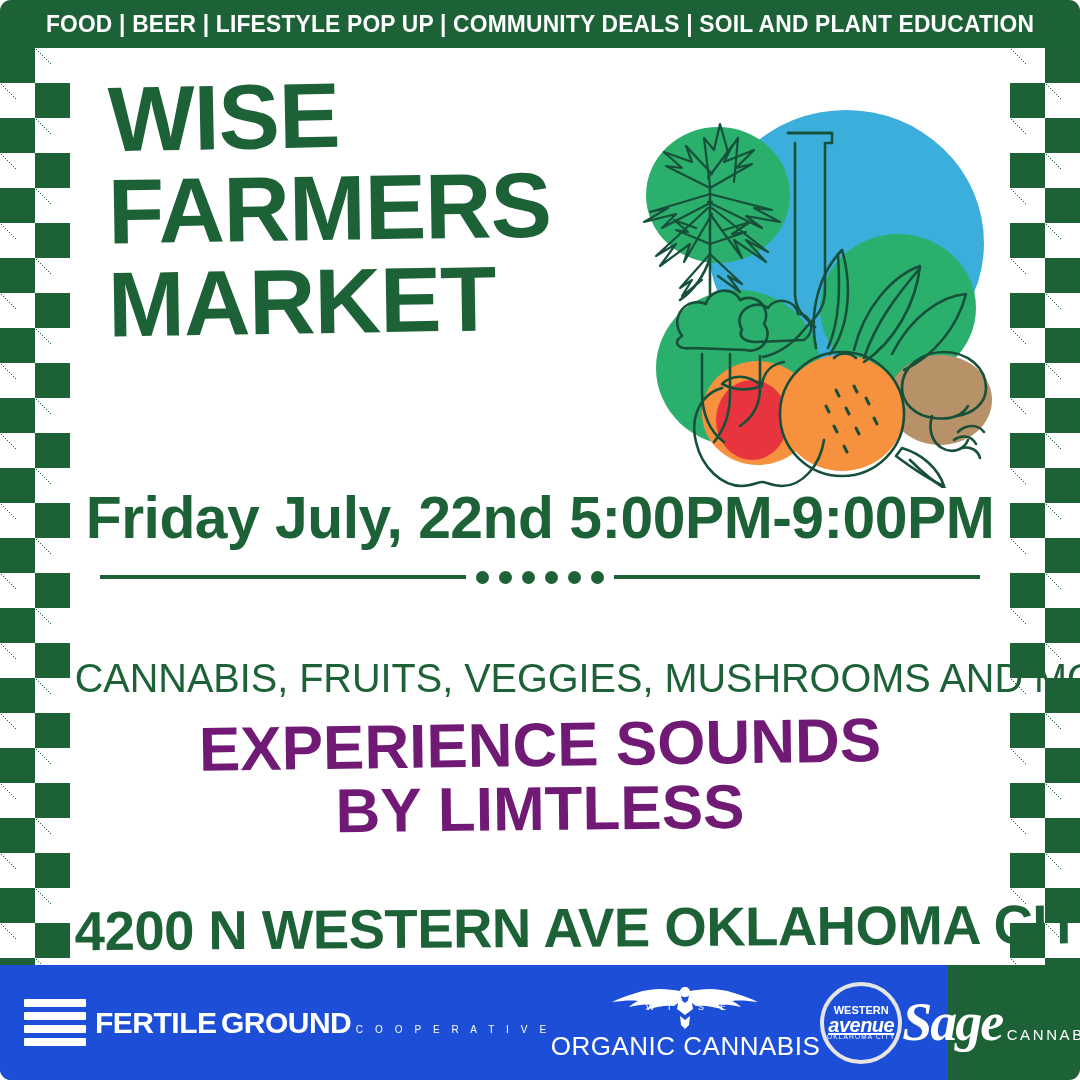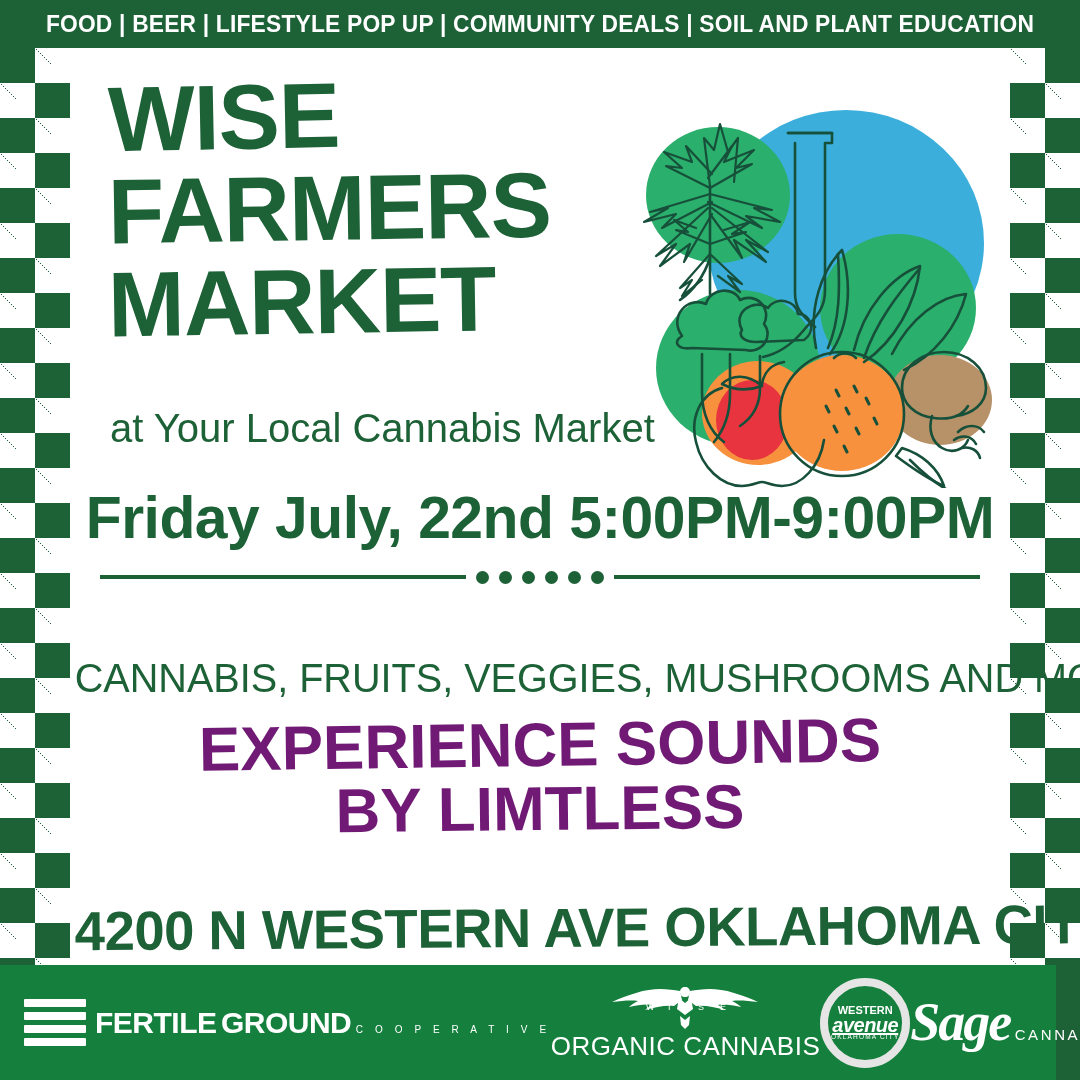--- a/index.html
+++ b/index.html
@@ -6,20 +6,21 @@
   html,body{margin:0;padding:0;background:#ffffff;}
   body{
     font-family:"Liberation Sans", sans-serif;
     -webkit-font-smoothing:antialiased;
   }
   #poster{
     position:relative;
     width:1080px;height:1080px;
     background:#1D6137;
     overflow:hidden;
+    border-radius:11px;
   }
 
   
   .topbanner{
     position:absolute;left:0;top:0;width:1080px;height:48px;
     background:#1D6137;color:#ffffff;
     display:flex;align-items:center;justify-content:center;
     font-weight:bold;font-size:23.5px;letter-spacing:0.2px;
     white-space:nowrap;
     font-family:"Liberation Sans", sans-serif;
@@ -118,22 +119,22 @@
   }
 
   .address{
     position:absolute;left:0;top:848px;width:940px;text-align:center;
     color:#1D6137;font-weight:bold;font-size:55px;white-space:nowrap;
     letter-spacing:-0.5px;transform:scaleX(0.99) rotate(-0.4deg);
   }
 
   
   .footer{
-    position:absolute;left:0;top:965px;width:1056px;height:115px;
-    background:#15803d;
+    position:absolute;left:0;top:965px;width:948px;height:115px;
+    background:#1d4ed8;
     display:flex;align-items:center;justify-content:space-around;
     padding:4px 24px;box-sizing:border-box;
   }
   .logo{color:#ffffff;text-align:center;flex:0 0 auto;}
 
   
   .fg{display:flex;align-items:center;gap:9px;}
   .fg .bars{display:flex;flex-direction:column;gap:5px;width:62px;}
   .fg .bars i{display:block;height:8px;background:#ffffff;border-radius:1px;}
   .fg .bars i:nth-child(1){width:62px;}
@@ -145,21 +146,21 @@
   .fg .w2{font-weight:bold;font-size:30px;letter-spacing:-0.5px;}
   .fg .w3{font-size:10px;letter-spacing:4.6px;text-align:right;margin-top:2px;}
 
   
   .wise .bird{display:block;margin:0 auto 2px;}
   .wise .oc{font-size:26px;letter-spacing:0.5px;font-weight:400;}
 
   
   .wa .circle{
     width:74px;height:74px;border-radius:50%;
-    border:8px solid #e5e5e5;margin:0 auto;
+    border:4px solid #e5e5e5;margin:0 auto;
     display:flex;flex-direction:column;align-items:center;justify-content:center;
     line-height:1;
   }
   .wa .t1{font-size:11px;font-weight:bold;letter-spacing:0px;}
   .wa .t2{font-size:20px;font-weight:bold;font-style:italic;letter-spacing:-0.5px;margin:-1px 0;text-decoration:underline;}
   .wa .t3{font-size:6.5px;letter-spacing:1.2px;}
 
   
   .sage .word{
     font-family:"Liberation Serif", serif;
@@ -181,21 +182,20 @@
   <div class="checker right"></div>
 
   <div class="canvas">
 
     <div class="headline">
       <span class="l l1">WISE</span>
       <span class="l l2">FARMERS</span>
       <span class="l l3">MARKET</span>
     </div>
 
-    <div class="subhead">at Your Local Cannabis Market</div>
 
     <div class="art">
       <svg viewBox="0 0 400 420" xmlns="http://www.w3.org/2000/svg">
         <g>
           <ellipse cx="236" cy="175" rx="138" ry="133" fill="#3BAEDC"></ellipse>
           <ellipse cx="108" cy="127" rx="72" ry="68" fill="#2BAF6C"></ellipse>
           <ellipse cx="128" cy="300" rx="82" ry="78" fill="#2BAF6C"></ellipse>
           <ellipse cx="288" cy="240" rx="78" ry="74" fill="#2BAF6C"></ellipse>
           <ellipse cx="330" cy="332" rx="52" ry="45" fill="#B79268"></ellipse>
           <ellipse cx="148" cy="345" rx="56" ry="52" fill="#F7913E"></ellipse>

